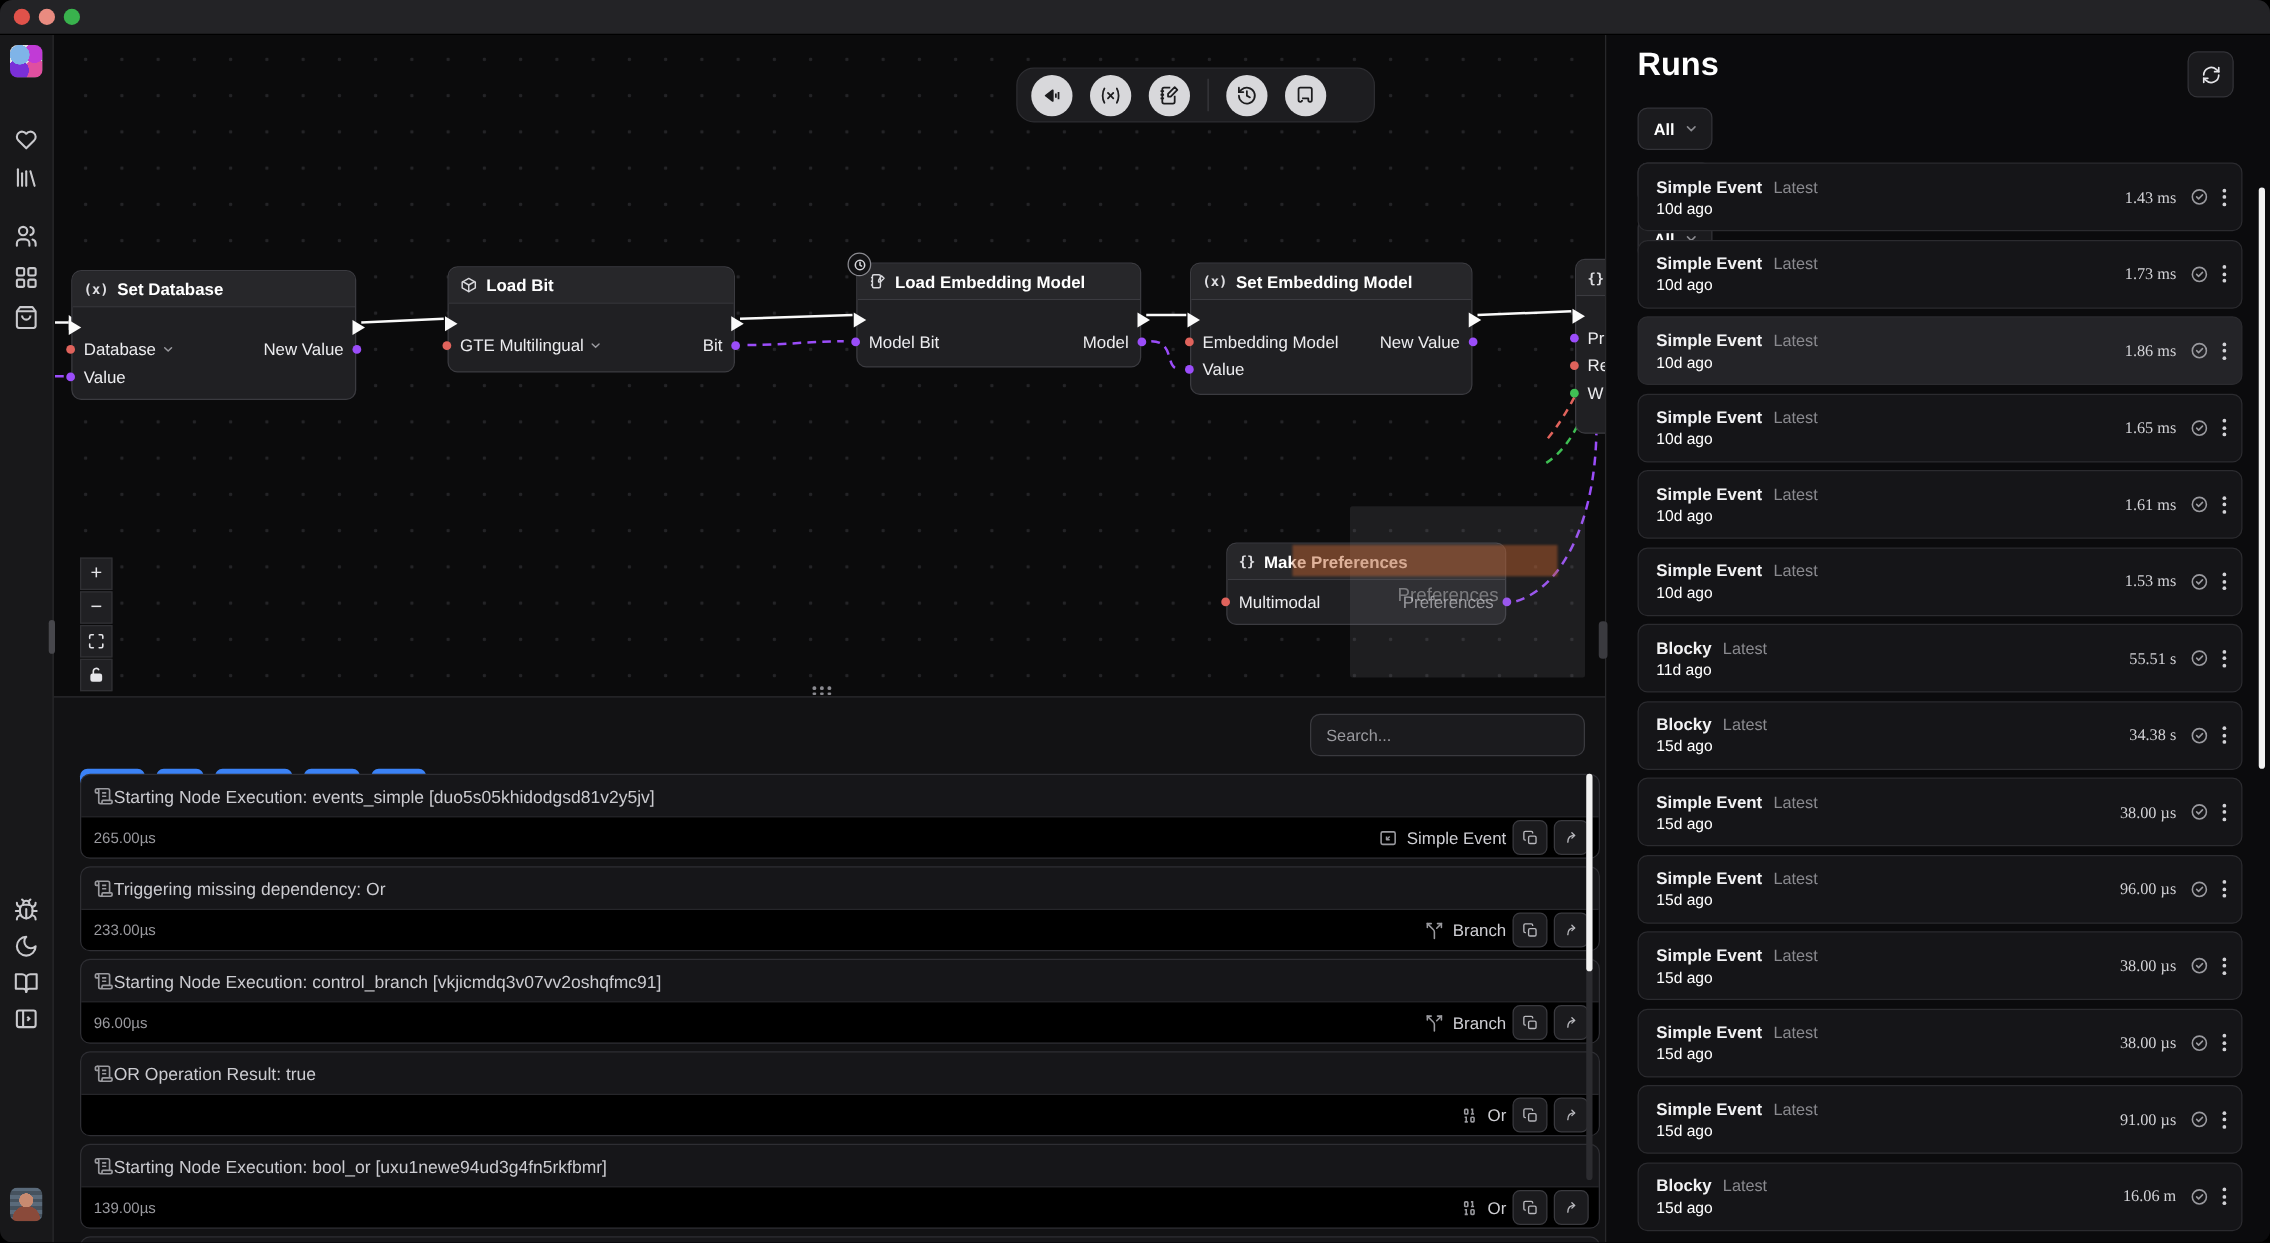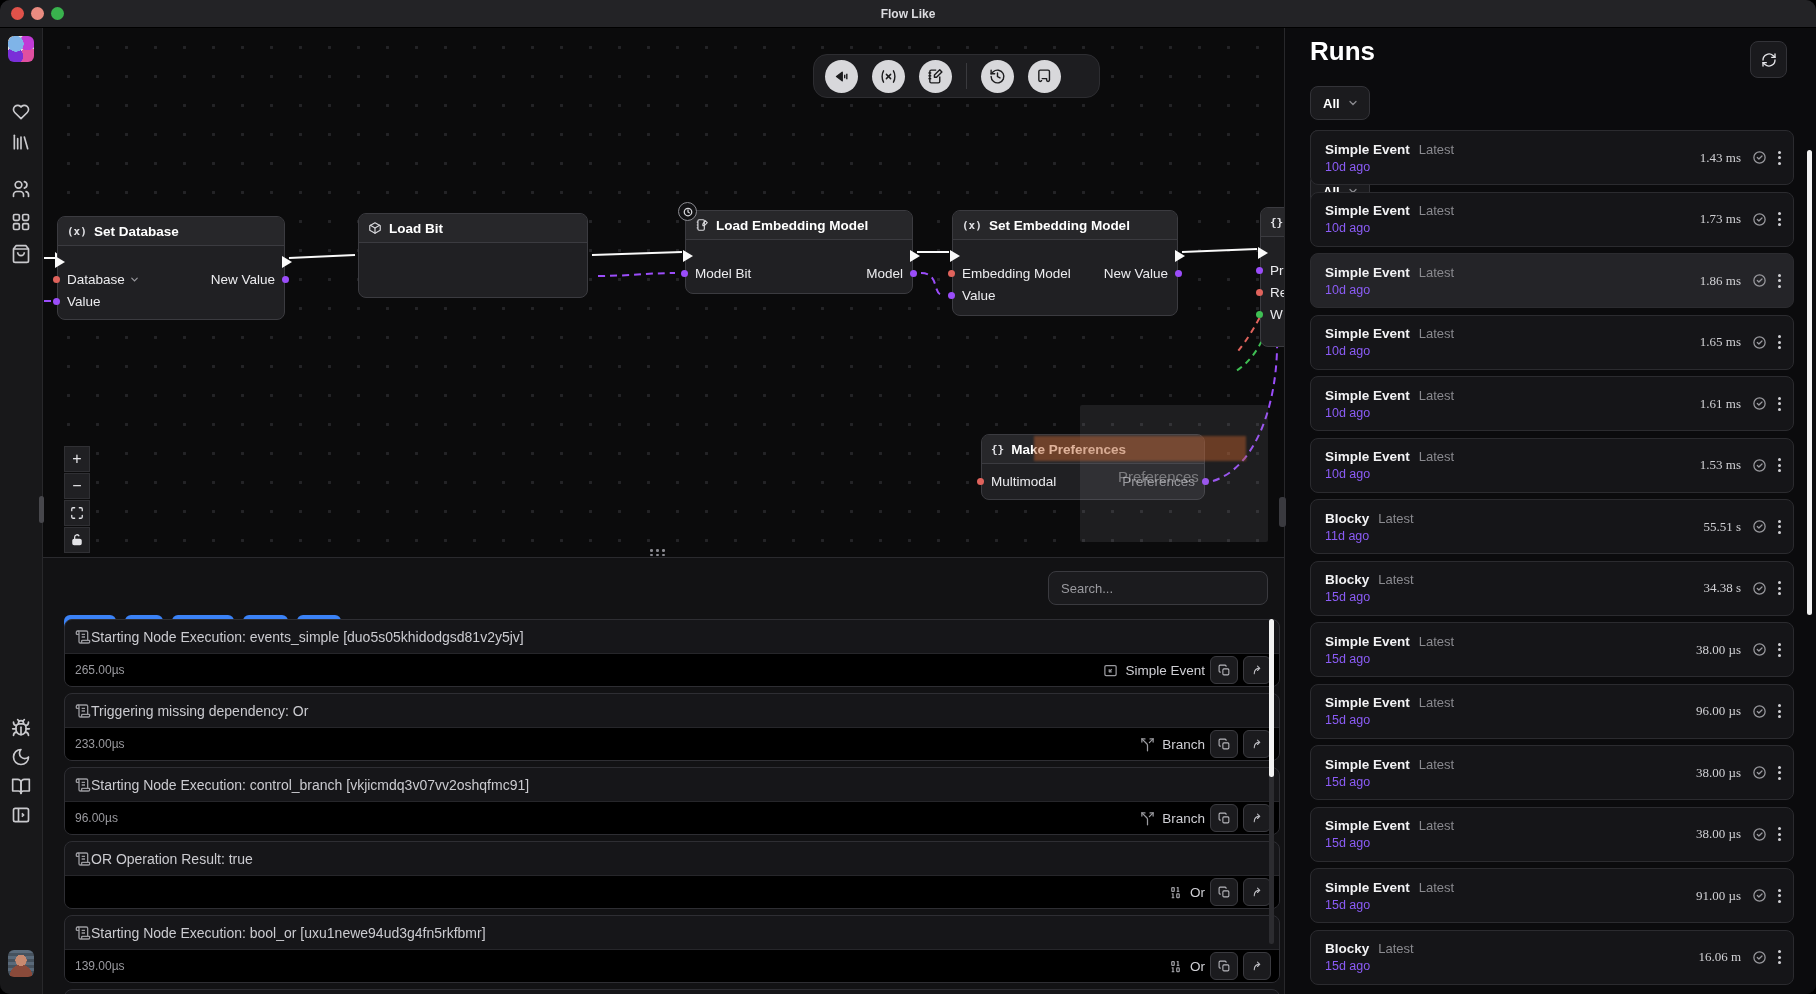--- a/index.html
+++ b/index.html
@@ -112,38 +112,37 @@
        display:flex;align-items:center;gap:7px;color:#fff;font-size:13px;font-weight:700;}
   .ddl svg{width:12px;height:12px;color:#8a8a8f;}
   .runlist{position:absolute;left:25px;top:103px;width:484px;display:flex;flex-direction:column;gap:6.5px;}
   .runcard{height:55px;box-sizing:border-box;border:1px solid #2b2b2f;border-radius:8px;background:#151518;
            display:flex;align-items:center;justify-content:space-between;padding:0 12px 0 14px;}
   .runcard.selected{background:#242428;}
   .rc-left{display:flex;flex-direction:column;gap:3px;}
   .rc-l1{display:flex;align-items:baseline;gap:9px;}
   .rc-name{color:#f2f2f4;font-size:13.5px;font-weight:700;}
   .rc-tag{color:#8a8a8f;font-size:13px;}
-  .rc-time{color:#8b5cf6;font-size:12.5px;}
+  .rc-time{color:#ffffff;font-size:12.5px;}
   .rc-right{display:flex;align-items:center;gap:11px;font-family:Liberation Serif, serif;}
   .rc-dur{color:#d2d2d6;font-size:13px;}
   .rc-right svg{width:15px;height:15px;color:#9a9a9f;}
   .kebab{display:flex;flex-direction:column;gap:2.5px;align-items:center;}
   .kebab i{width:3px;height:3px;border-radius:50%;background:#d2d2d6;}
   .runscroll{position:absolute;right:5px;top:123px;width:5px;height:465px;background:#f2f2f2;border-radius:3px;}
 </style>
 </head>
 <body>
 
 <div class="stage">
 
   <div class="titlebar">
     <span class="tl r"></span>
     <span class="tl y"></span>
     <span class="tl g"></span>
-    <span class="win-title">Flow Like</span>
   </div>
 
   <div class="sidebar">
     <div class="applogo"></div>
     <div class="sb-ic" style="top:73px">
       <svg viewBox="0 0 24 24" fill="none" stroke="currentColor" stroke-width="2" stroke-linecap="round" stroke-linejoin="round">
           <path d="M19.5 12.57 12 20l-7.5-7.43A5 5 0 1 1 12 6.01a5 5 0 1 1 7.5 6.56Z"></path>
         </svg>
     </div>
     <div class="sb-ic" style="top:103px">
@@ -304,20 +303,35 @@
 
     <div class="node" style="left:316px;top:186px;width:230px;height:85px">
       <div class="node-h">
         <svg viewBox="0 0 24 24" fill="none" stroke="currentColor" stroke-width="2" stroke-linejoin="round">
             <path d="M21 8v8l-9 5-9-5V8l9-5 9 5Z"></path>
             <path d="M3.3 7 12 12l8.7-5"></path>
             <path d="M12 22V12"></path>
           </svg>
         <span>Load Bit</span>
       </div>
+      <div class="node-b">
+        <span class="exec l"></span>
+        <span class="exec r"></span>
+        <div class="prow">
+          <span class="lab">
+            <span>GTE Multilingual</span>
+            <svg class="chev" viewBox="0 0 24 24" fill="none" stroke="currentColor" stroke-width="2.5" stroke-linecap="round">
+                <path d="m6 9 6 6 6-6"></path>
+              </svg>
+          </span>
+          <span>Bit</span>
+          <span class="pin in red"></span>
+          <span class="pin out purple"></span>
+        </div>
+      </div>
     </div>
 
     <div class="node" style="left:643px;top:183px;width:228px;height:84px">
       <div class="clockbadge">
         <svg viewBox="0 0 24 24" fill="none" stroke="currentColor" stroke-width="3" stroke-linecap="round">
             <circle cx="12" cy="12" r="9"></circle>
             <path d="M12 7v5l3 2"></path>
           </svg>
       </div>
       <div class="node-h">

